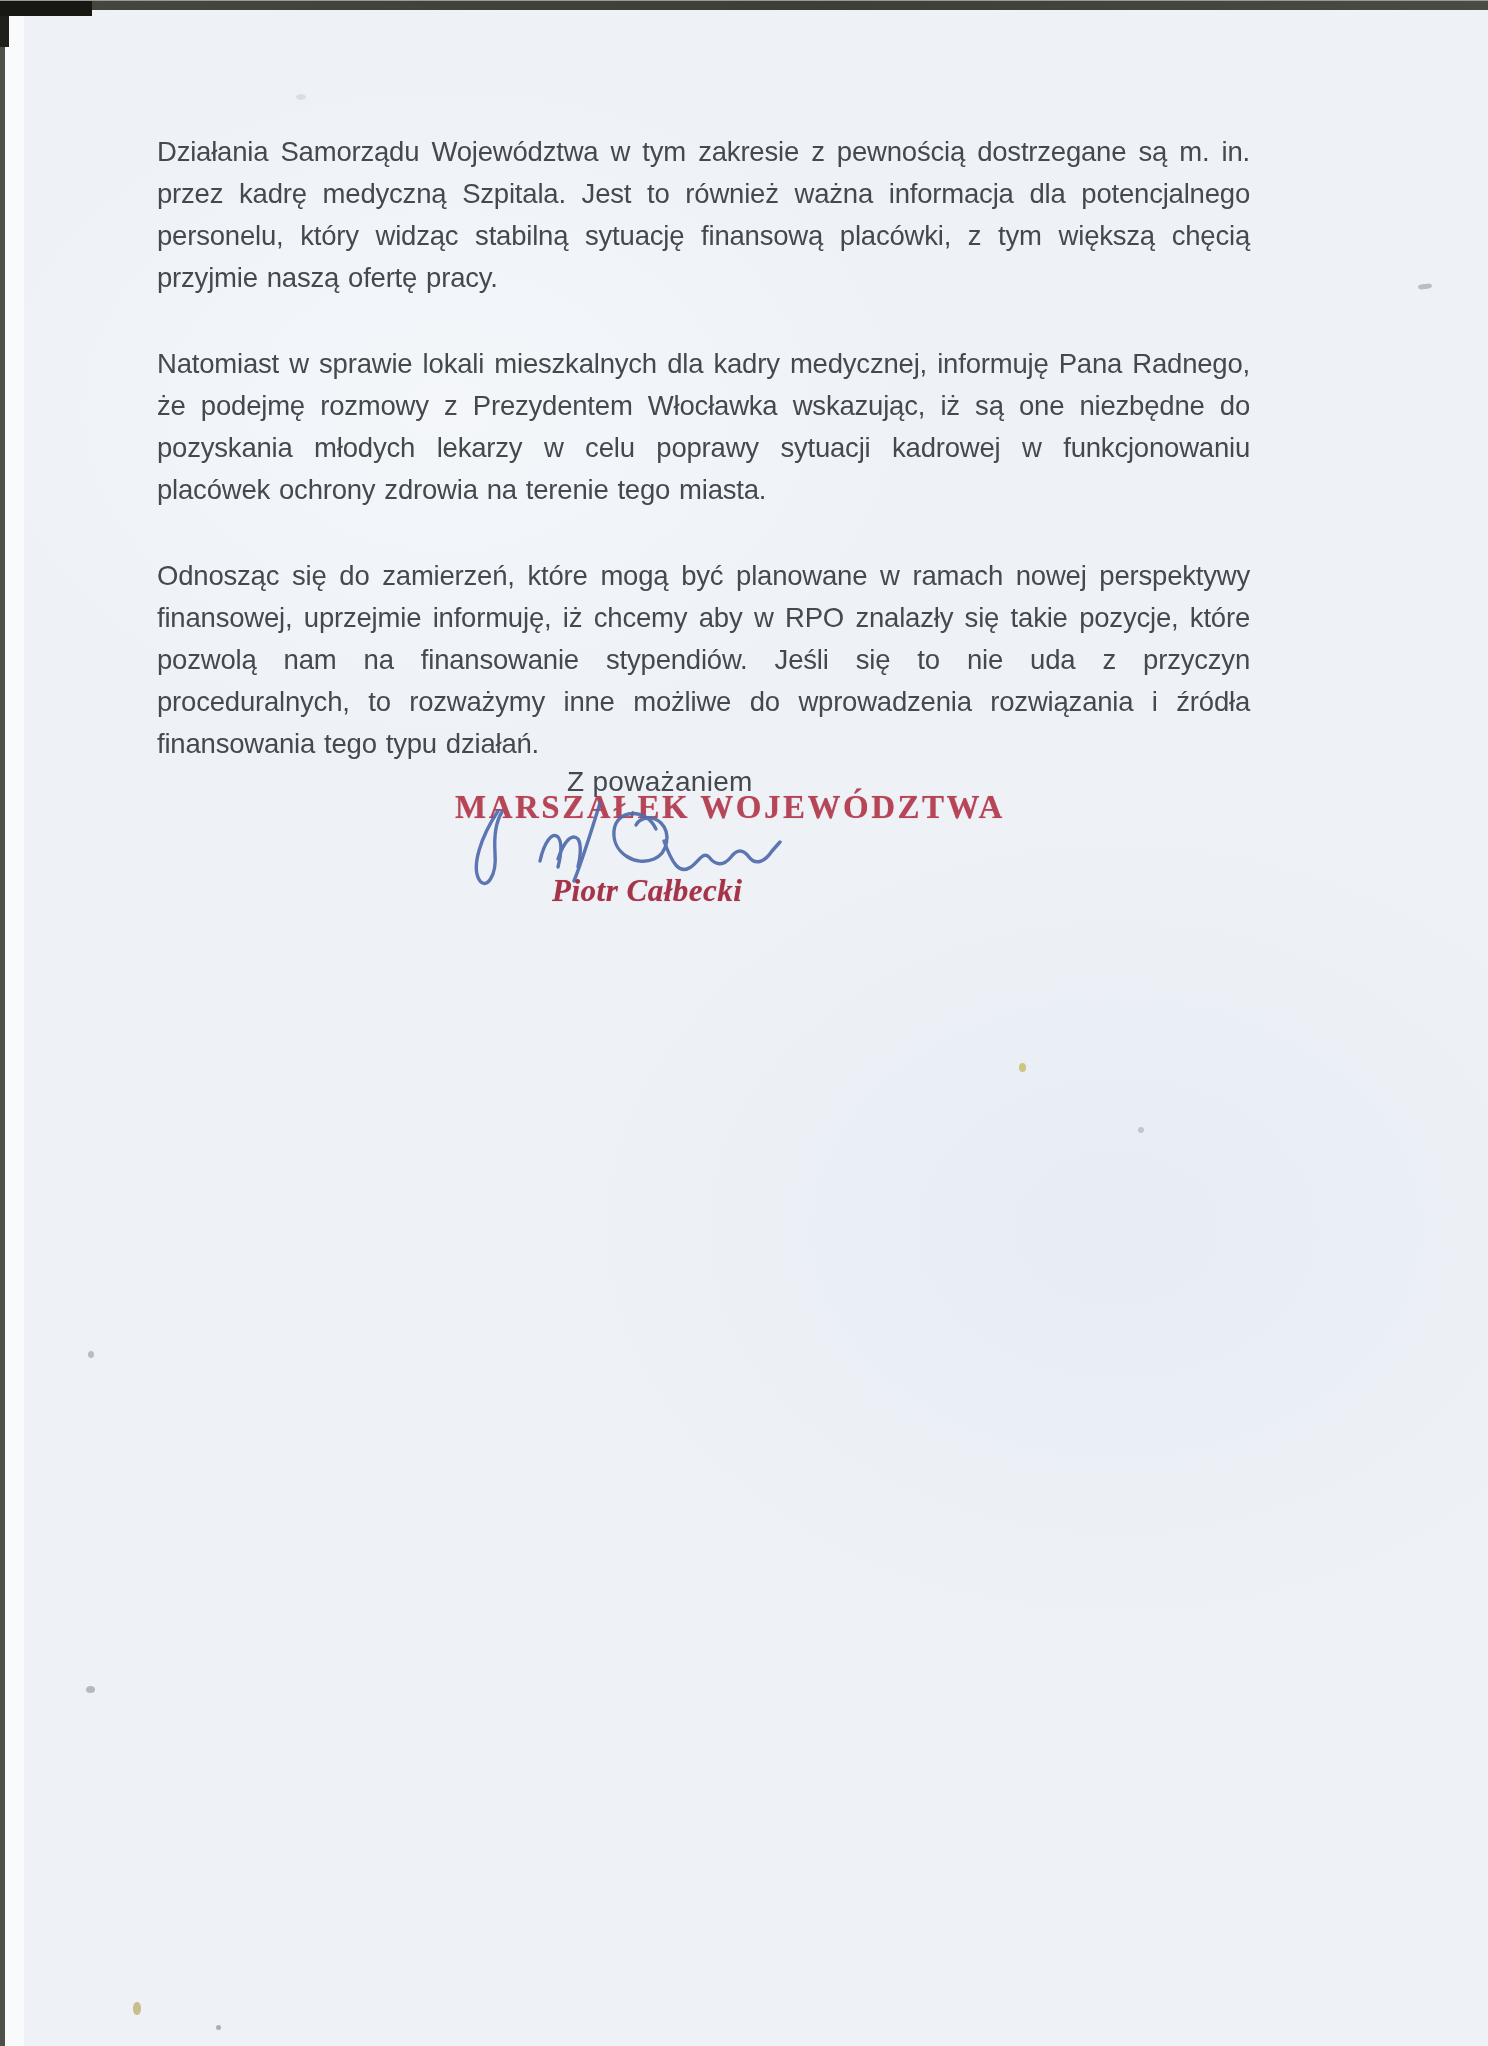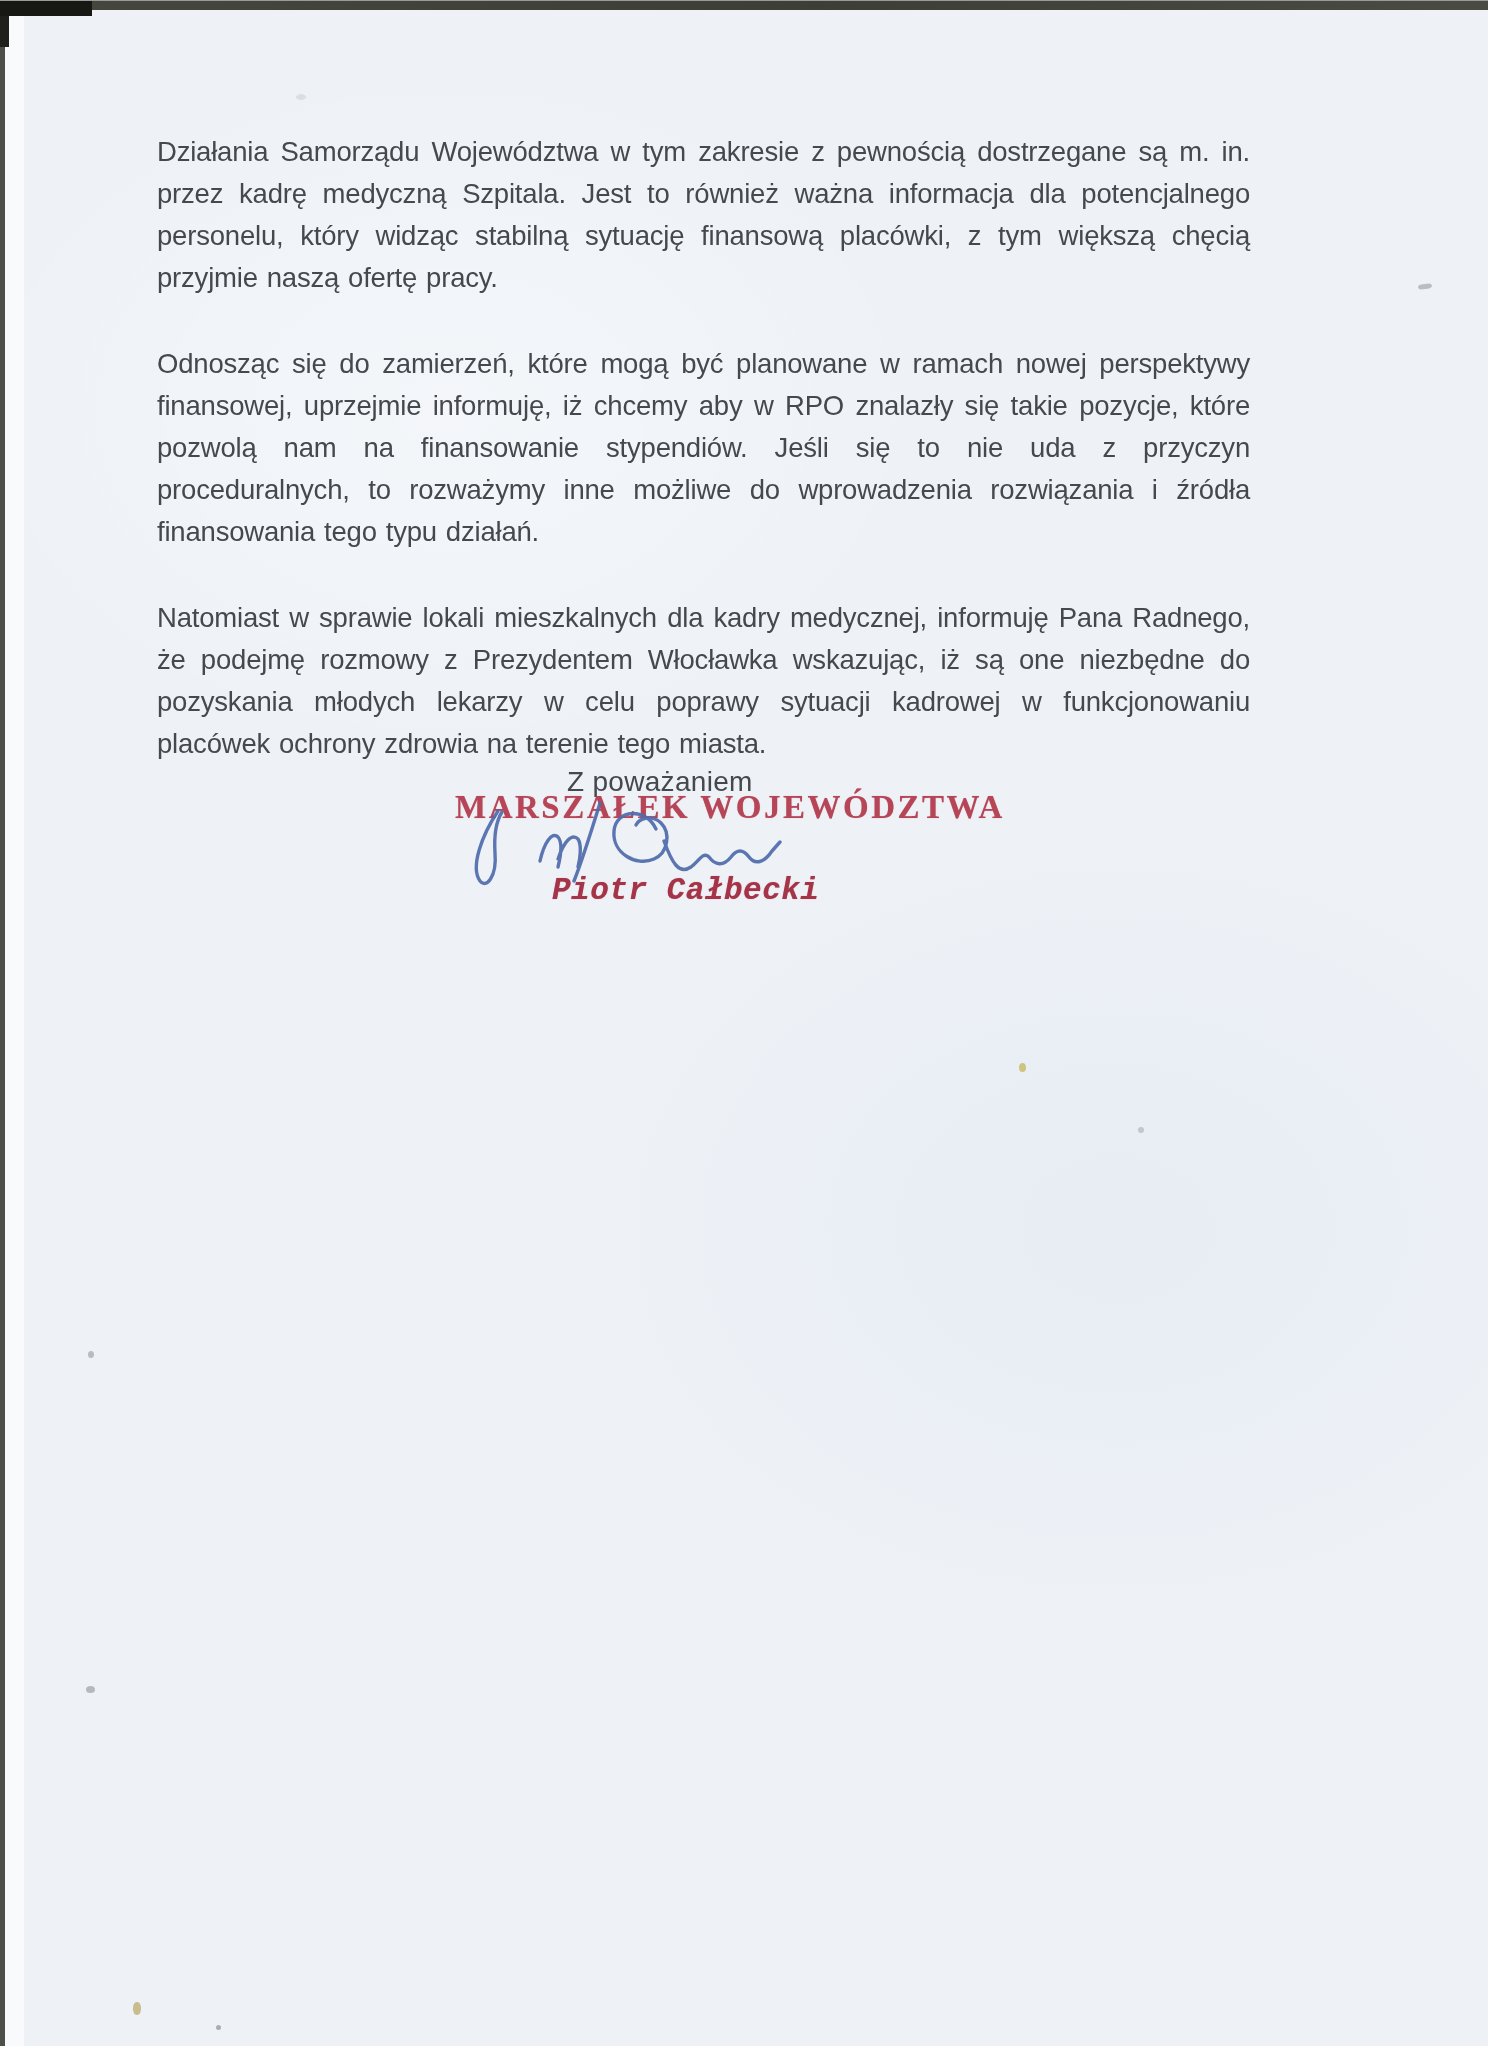--- a/index.html
+++ b/index.html
@@ -39,21 +39,21 @@
     position:absolute;left:455px;top:788px;width:460px;
     font-family:"Liberation Serif","DejaVu Serif",serif;
     font-weight:bold;font-size:33px;letter-spacing:2.5px;
     color:#b2394b;opacity:0.93;
     text-shadow:0 0 1px rgba(178,57,75,0.55);
     white-space:nowrap;
   }
   .sig-svg{position:absolute;left:468px;top:798px;width:360px;height:112px;}
   .signer-name{
     position:absolute;left:552px;top:872px;
-    font-family:Liberation Mono, monospace;
+    font-family:Liberation Serif, serif;
     font-style:italic;font-weight:bold;
     font-size:31px;letter-spacing:0.5px;
     color:#a63448;
     text-shadow:0 0 1px rgba(166,52,72,0.5);
     white-space:nowrap;
   }
   
   .speck{position:absolute;border-radius:50%;}
   .sp1{left:1418px;top:283px;width:14px;height:5px;background:#b9bec6;border-radius:40%/60%;transform:rotate(-8deg);}
   .sp2{left:1019px;top:1062px;width:7px;height:9px;background:#cdc47f;}
@@ -70,22 +70,22 @@
 <div class="page">
 
   <div class="edge-top"></div>
   <div class="edge-left-white"></div>
   <div class="edge-left"></div>
   <div class="edge-left-wedge"></div>
   <div class="edge-corner"></div>
 
   <div class="letter-body">
     <p>Działania Samorządu Województwa w tym zakresie z pewnością dostrzegane są m. in. przez kadrę medyczną Szpitala. Jest to również ważna informacja dla potencjalnego personelu, który widząc stabilną sytuację finansową placówki, z tym większą chęcią przyjmie naszą ofertę pracy.</p>
+    <p>Natomiast w sprawie lokali mieszkalnych dla kadry medycznej, informuję Pana Radnego, że podejmę rozmowy z Prezydentem Włocławka wskazując, iż są one niezbędne do pozyskania młodych lekarzy w celu poprawy sytuacji kadrowej w funkcjonowaniu placówek ochrony zdrowia na terenie tego miasta.</p>
     <p>Odnosząc się do zamierzeń, które mogą być planowane w ramach nowej perspektywy finansowej, uprzejmie informuję, iż chcemy aby w RPO znalazły się takie pozycje, które pozwolą nam na finansowanie stypendiów. Jeśli się to nie uda z przyczyn proceduralnych, to rozważymy inne możliwe do wprowadzenia rozwiązania i źródła finansowania tego typu działań.</p>
-    <p>Natomiast w sprawie lokali mieszkalnych dla kadry medycznej, informuję Pana Radnego, że podejmę rozmowy z Prezydentem Włocławka wskazując, iż są one niezbędne do pozyskania młodych lekarzy w celu poprawy sytuacji kadrowej w funkcjonowaniu placówek ochrony zdrowia na terenie tego miasta.</p>
   </div>
 
   <div class="closing">Z poważaniem</div>
 
   <div class="stamp">MARSZAŁEK WOJEWÓDZTWA</div>
 
   <svg class="sig-svg" viewBox="0 0 360 112">
     <g fill="none" stroke="#4f6bac" stroke-width="3.4" stroke-linecap="round" stroke-linejoin="round" opacity="0.92">
       <path d="M30,12 C14,36 2,68 12,82 C18,90 29,78 27,54 C26,38 27,24 34,13"></path>
       <path d="M72,62 C76,44 84,32 90,38 C95,44 92,60 90,68 M90,60 C96,42 104,34 110,40 C114,46 112,60 110,68"></path>

